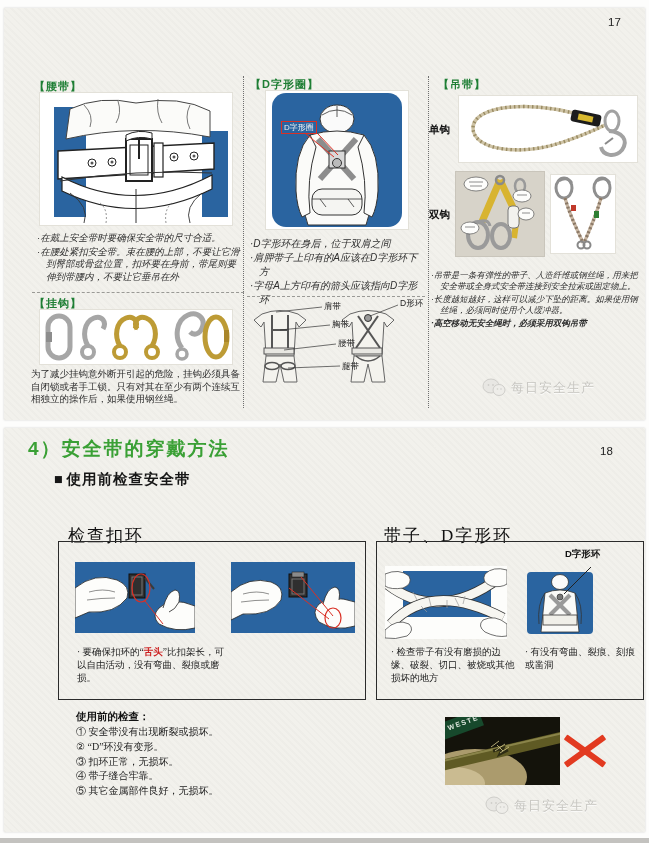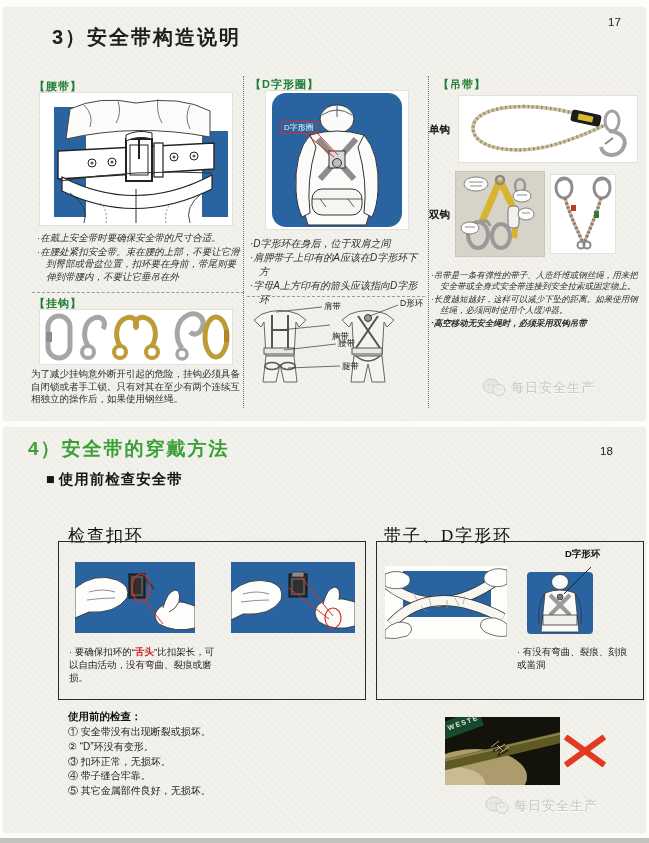--- a/index.html
+++ b/index.html
@@ -23,38 +23,37 @@
   .panel{background:#fff;box-shadow:0 0 0 1px #e3e1d9;}
   .vsep{border-left:1px dotted #6f6f6f;width:0;}
   .hsep{border-top:1px dashed #9a9a96;height:0;}
   .txt{font-size:9.5px;line-height:1.34;color:#2e2e2e;}
   .txt p{margin:0 0 1px 0;text-indent:-9px;padding-left:9px;font-style:italic;}
   .txt.small{font-size:8.5px;}
   .bold{font-weight:bold;}
   .box{border:1px solid #2b2b2b;}
   .boxtitle{font-size:17px;color:#101010;letter-spacing:2px;font-family:"Liberation Serif","DejaVu Serif",serif;}
   .red{color:#cc2020;}
-  .serif{font-family:Liberation Sans, sans-serif;}
+  .serif{font-family:Liberation Serif, serif;margin-left:8px;}
   .dlglabel{font-size:8px;color:#eef0f2;border:1px solid #d93025;padding:0 2px;line-height:11px;}
   .diag-label{font-size:8.5px;color:#222;}
   .check-item{font-size:10px;line-height:14.8px;color:#222;}
   .wm{display:flex;align-items:center;gap:5px;color:#c7c6c1;font-size:13px;letter-spacing:1px;text-shadow:0 1px 0 rgba(255,255,255,.8);}
   .xmark{width:42px;height:34px;}
   .xmark span{position:absolute;left:-3px;top:14px;width:48px;height:6px;background:#e23a20;border-radius:1px;}
   .hooklbl{font-size:10.5px;font-weight:bold;color:#111;}
   .callout9{font-size:9.5px;font-weight:bold;color:#111;}
   .intro{font-size:10.5px;color:#2c2c2c;}
   .bstrip{position:absolute;left:0;width:649px;background:#c3c2bf;}
 </style>
 </head>
 <body>
 
 <div class="slide" style="top:8px;height:412px;">
 
-  <div class="abs slide-title" style="left:48px;top:16px;">3）安全带构造说明</div>
   <div class="abs pagenum" style="left:604px;top:8px;">17</div>
 
   <div class="abs vsep" style="left:239px;top:68px;height:332px;"></div>
   <div class="abs vsep" style="left:424px;top:68px;height:332px;"></div>
 
   <div class="abs tag" style="left:30px;top:71px;text-align:right;">【腰带】</div>
   <div class="abs panel" style="left:36px;top:85px;width:192px;height:132px;">
     <svg width="192" height="132" viewBox="0 0 192 132">
       <rect x="14" y="14" width="32" height="110" fill="#2a64a0"></rect>
       <rect x="162" y="38" width="26" height="86" fill="#2a64a0"></rect>
@@ -157,21 +156,21 @@
       <path d="M108,56 Q120,66 132,56" fill="none" stroke="#555" stroke-width="1.5"></path>
       <g stroke="#333" stroke-width="0.7">
         <line x1="28" y1="12" x2="74" y2="7"></line>
         <line x1="32" y1="30" x2="82" y2="25"></line>
         <line x1="36" y1="50" x2="88" y2="44"></line>
         <line x1="40" y1="68" x2="92" y2="66"></line>
         <line x1="122" y1="16" x2="150" y2="5"></line>
       </g>
     </svg>
     <div class="abs diag-label" style="left:76px;top:1px;">肩带</div>
-    <div class="abs diag-label" style="left:84px;top:31px;">胸带</div>
+    <div class="abs diag-label" style="left:84px;top:19px;">胸带</div>
     <div class="abs diag-label" style="left:90px;top:38px;">腰带</div>
     <div class="abs diag-label" style="left:94px;top:61px;">腿带</div>
     <div class="abs diag-label" style="left:152px;top:-2px;">D形环</div>
   </div>
 
   <div class="abs tag" style="left:434px;top:69px;">【吊带】</div>
   <div class="abs hooklbl" style="left:425px;top:115px;">单钩</div>
   <div class="abs panel" style="left:455px;top:88px;width:178px;height:66px;">
     <svg width="178" height="66" viewBox="0 0 178 66">
       <path d="M132,22 C70,2 14,10 14,32 C14,55 64,60 104,46 C122,40 138,33 146,29" fill="none" stroke="#cfc4a6" stroke-width="3.4"></path>
@@ -326,20 +325,21 @@
         <path d="M18,27 Q33,21 48,27 L52,66 L14,66 Z" fill="#fafaf8" stroke="#333" stroke-width="0.8"></path>
         <path d="M18,27 Q10,38 12,58 M48,27 Q56,38 54,58" fill="none" stroke="#333" stroke-width="0.8"></path>
         <line x1="23" y1="29" x2="43" y2="49" stroke="#9a9a9a" stroke-width="4"></line>
         <line x1="43" y1="29" x2="23" y2="49" stroke="#9a9a9a" stroke-width="4"></line>
         <circle cx="33" cy="31" r="3" fill="#777" stroke="#222" stroke-width="0.6"></circle>
         <rect x="16" y="49" width="34" height="10" fill="#f0efe9" stroke="#333" stroke-width="0.8"></rect>
         <line x1="64" y1="1" x2="37" y2="28" stroke="#222" stroke-width="1"></line>
       </svg>
     </div>
     <div class="abs callout9" style="left:188px;top:6px;">D字形环</div>
+    <div class="abs serif" style="left:6px;top:104px;width:128px;font-size:9.5px;line-height:1.35;color:#222;">· 检查带子有没有磨损的边缘、破裂、切口、被烧或其他损坏的地方</div>
     <div class="abs serif" style="left:140px;top:104px;width:118px;font-size:9.5px;line-height:1.35;color:#222;">· 有没有弯曲、裂痕、刻痕或凿洞</div>
   </div>
 
   <div class="abs serif bold" style="left:64px;top:282px;font-size:10.5px;color:#111;">使用前的检查：</div>
   <div class="abs serif" style="left:64px;top:297px;">
     <div class="check-item">① 安全带没有出现断裂或损坏。</div>
     <div class="check-item">② “D”环没有变形。</div>
     <div class="check-item">③ 扣环正常，无损坏。</div>
     <div class="check-item">④ 带子缝合牢靠。</div>
     <div class="check-item">⑤ 其它金属部件良好，无损坏。</div>

